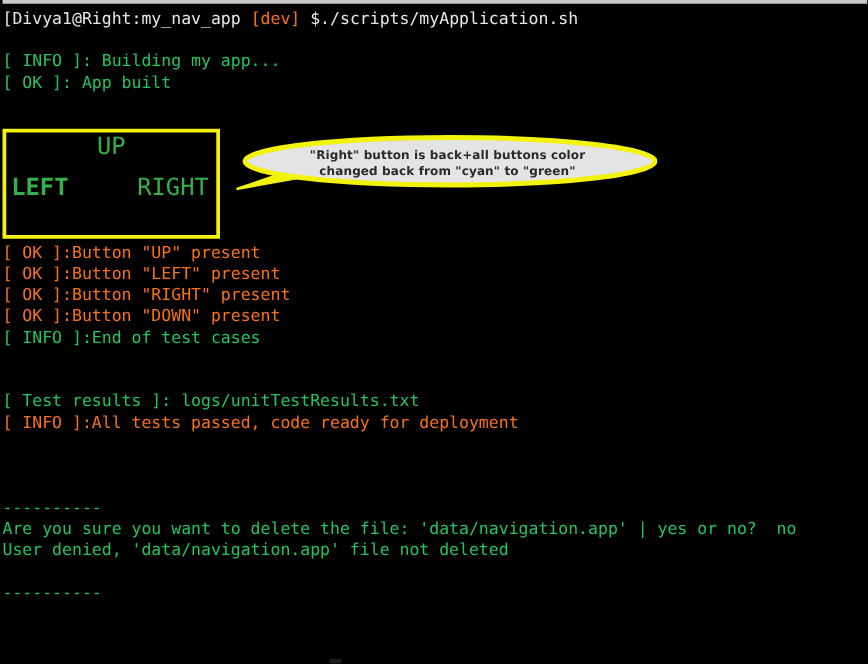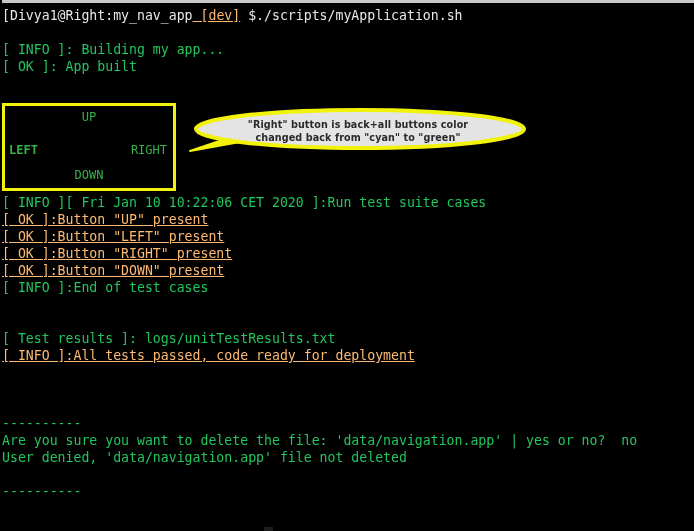--- a/index.html
+++ b/index.html
@@ -44,39 +44,39 @@
     font-family: "DejaVu Sans Mono", "Liberation Mono", monospace;
     font-size: 13.2px;
     line-height: 17px;
     height: 17px;
     white-space: pre;
     color: #e8e8e8;
     letter-spacing: 0px;
   }
   .line.blank { color: transparent; }
   .white { color: #22c55e; }
-  .green { color: #fdba74; text-decoration: underline; }
+  .green { color: #f97316; }
 
   
   #nav-box {
     position: absolute;
     left: 2px;
     top: 103px;
     width: 174px;
     height: 88px;
     border: 3px solid #f2f20a;
     box-sizing: border-box;
     background: #000000;
     z-index: 5;
   }
   .nav-label {
     position: absolute;
     color: #35b04a;
     font-family: "DejaVu Sans Mono", "Liberation Mono", monospace;
-    font-size: 12px;
+    font-size: 19px;
     line-height: 17px;
     white-space: pre;
   }
   #nav-up    { left: 0; right: 0; top: 3px;  text-align: center; }
   #nav-down  { left: 0; right: 0; bottom: 4px; text-align: center; }
   #nav-left  { left: 4px;  top: 36px; font-weight: bold; }
   #nav-right { right: 6px; top: 36px; }
 
   
   #callout {
@@ -126,21 +126,20 @@
     <div class="line blank"></div>
     <div class="line white">[ INFO ]: Building my app...</div>
     <div class="line white">[ OK ]: App built</div>
     <div class="line blank"></div>
     <div class="line blank"></div>
     <div class="line blank"></div>
     <div class="line blank"></div>
     <div class="line blank"></div>
     <div class="line blank"></div>
     <div class="line blank"></div>
-    <div class="line white">[ INFO ][ Fri Jan 10 10:22:06 CET 2020 ]:Run test suite cases</div>
     <div class="line green">[ OK ]:Button "UP" present</div>
     <div class="line green">[ OK ]:Button "LEFT" present</div>
     <div class="line green">[ OK ]:Button "RIGHT" present</div>
     <div class="line green">[ OK ]:Button "DOWN" present</div>
     <div class="line white">[ INFO ]:End of test cases</div>
     <div class="line blank"></div>
     <div class="line blank"></div>
     <div class="line white">[ Test results ]: logs/unitTestResults.txt</div>
     <div class="line green">[ INFO ]:All tests passed, code ready for deployment</div>
     <div class="line blank"></div>
@@ -151,21 +150,20 @@
     <div class="line white">User denied, 'data/navigation.app' file not deleted</div>
     <div class="line blank"></div>
     <div class="line white">----------</div>
 
   </div>
 
   <div id="nav-box">
     <div class="nav-label" id="nav-up">UP</div>
     <div class="nav-label" id="nav-left">LEFT</div>
     <div class="nav-label" id="nav-right">RIGHT</div>
-    <div class="nav-label" id="nav-down">DOWN</div>
   </div>
 
   <div id="callout">
     <svg width="338" height="48" viewBox="0 0 338 48">
       <path d="M 2 43 L 52 34 L 38 27 L 58 24 Z" fill="#f2f20a" stroke="#f2f20a" stroke-width="2" stroke-linejoin="round"></path>
       <ellipse cx="172" cy="21" rx="164" ry="19" fill="#e4e4e4" stroke="#f2f20a" stroke-width="4"></ellipse>
     </svg>
     <div id="callout-text">"Right" button is back+all buttons color
 changed back from "cyan" to "green"</div>
   </div>

